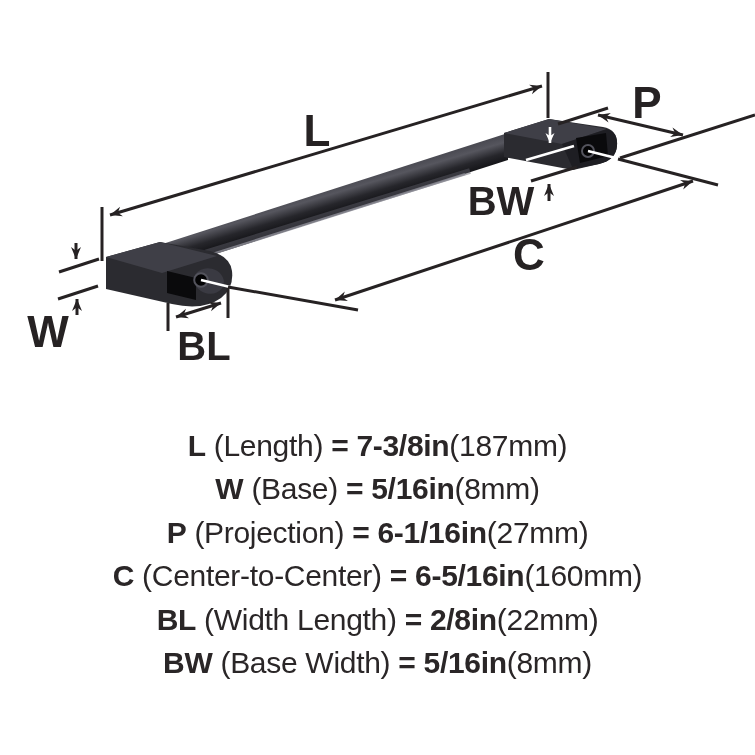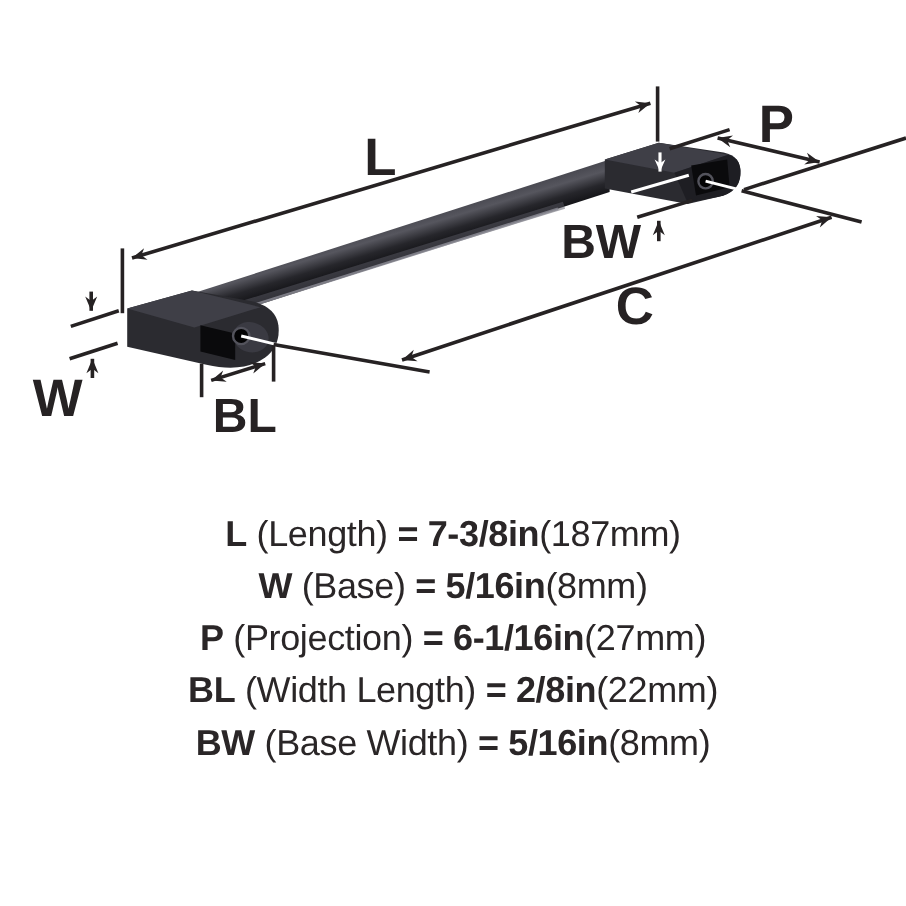--- a/index.html
+++ b/index.html
@@ -119,17 +119,18 @@
       <text class="dim-label big" x="529" y="270" text-anchor="middle">C</text>
       <text class="dim-label big" x="48" y="347" text-anchor="middle">W</text>
       <text class="dim-label mid" x="204" y="360" text-anchor="middle">BL</text>
     </svg>
   </div>
 
   <div class="specs">
     <div class="spec-row"><span class="spec-bold">L</span><span class="spec-reg"> (Length) </span><span class="spec-bold">= 7-3/8in</span><span class="spec-reg">(187mm)</span></div>
     <div class="spec-row"><span class="spec-bold">W</span><span class="spec-reg"> (Base) </span><span class="spec-bold">= 5/16in</span><span class="spec-reg">(8mm)</span></div>
     <div class="spec-row"><span class="spec-bold">P</span><span class="spec-reg"> (Projection) </span><span class="spec-bold">= 6-1/16in</span><span class="spec-reg">(27mm)</span></div>
+    <div class="spec-row"><span class="spec-bold">C</span><span class="spec-reg"> (Center-to-Center) </span><span class="spec-bold">= 6-5/16in</span><span class="spec-reg">(160mm)</span></div>
     <div class="spec-row"><span class="spec-bold">BL</span><span class="spec-reg"> (Width Length) </span><span class="spec-bold">= 2/8in</span><span class="spec-reg">(22mm)</span></div>
     <div class="spec-row"><span class="spec-bold">BW</span><span class="spec-reg"> (Base Width) </span><span class="spec-bold">= 5/16in</span><span class="spec-reg">(8mm)</span></div>
   </div>
 
 </div>
 
 </body></html>

